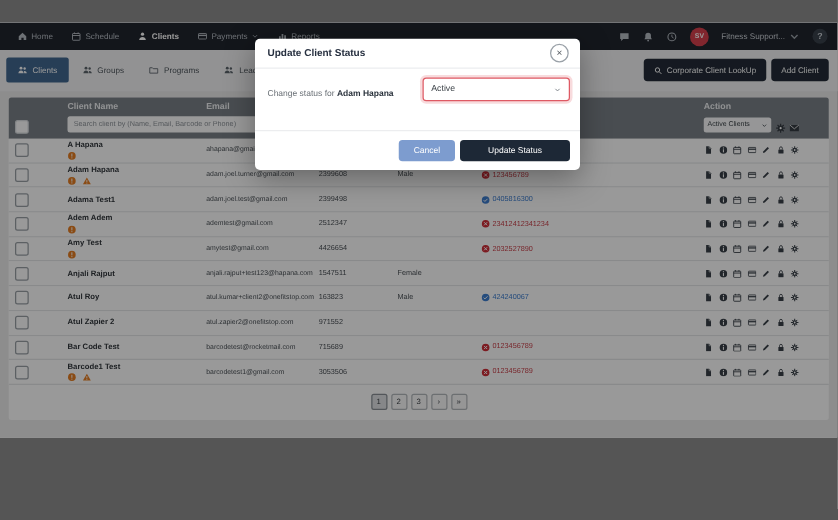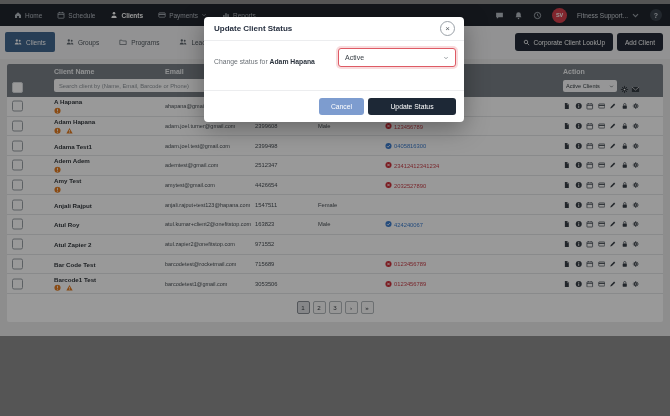--- a/index.html
+++ b/index.html
@@ -1,16 +1,16 @@
 <!DOCTYPE html>
 <html><head>
 <meta charset="utf-8">
 <style>
   html,body{margin:0;padding:0;background:#555;}
-  .screen{position:relative;width:670px;height:332px;margin:4px auto;background:#ebebeb;overflow:hidden;
+  .screen{position:relative;width:670px;height:332px;margin:18px auto;background:#ebebeb;overflow:hidden;
     font-family:"Liberation Sans","DejaVu Sans",sans-serif;-webkit-font-smoothing:antialiased;}
   .ic svg{display:block;width:8px;height:8px;}
   
   .topnav{position:absolute;left:0;top:0;right:0;height:22px;background:#20252d;display:flex;align-items:center;}
   .nav-left{display:flex;align-items:center;gap:15px;margin-left:14px;}
   .nav-item{display:flex;align-items:center;gap:3px;color:#b6bcc4;font-size:6.5px;cursor:pointer;}
   .nav-item.active{color:#ffffff;font-weight:bold;}
   .nav-right{position:absolute;right:8px;top:0;height:22px;display:flex;align-items:center;gap:10px;}
   .nav-right .ic svg{width:9px;height:9px;}
   .nav-icon{color:#b6bcc4;cursor:pointer;}

